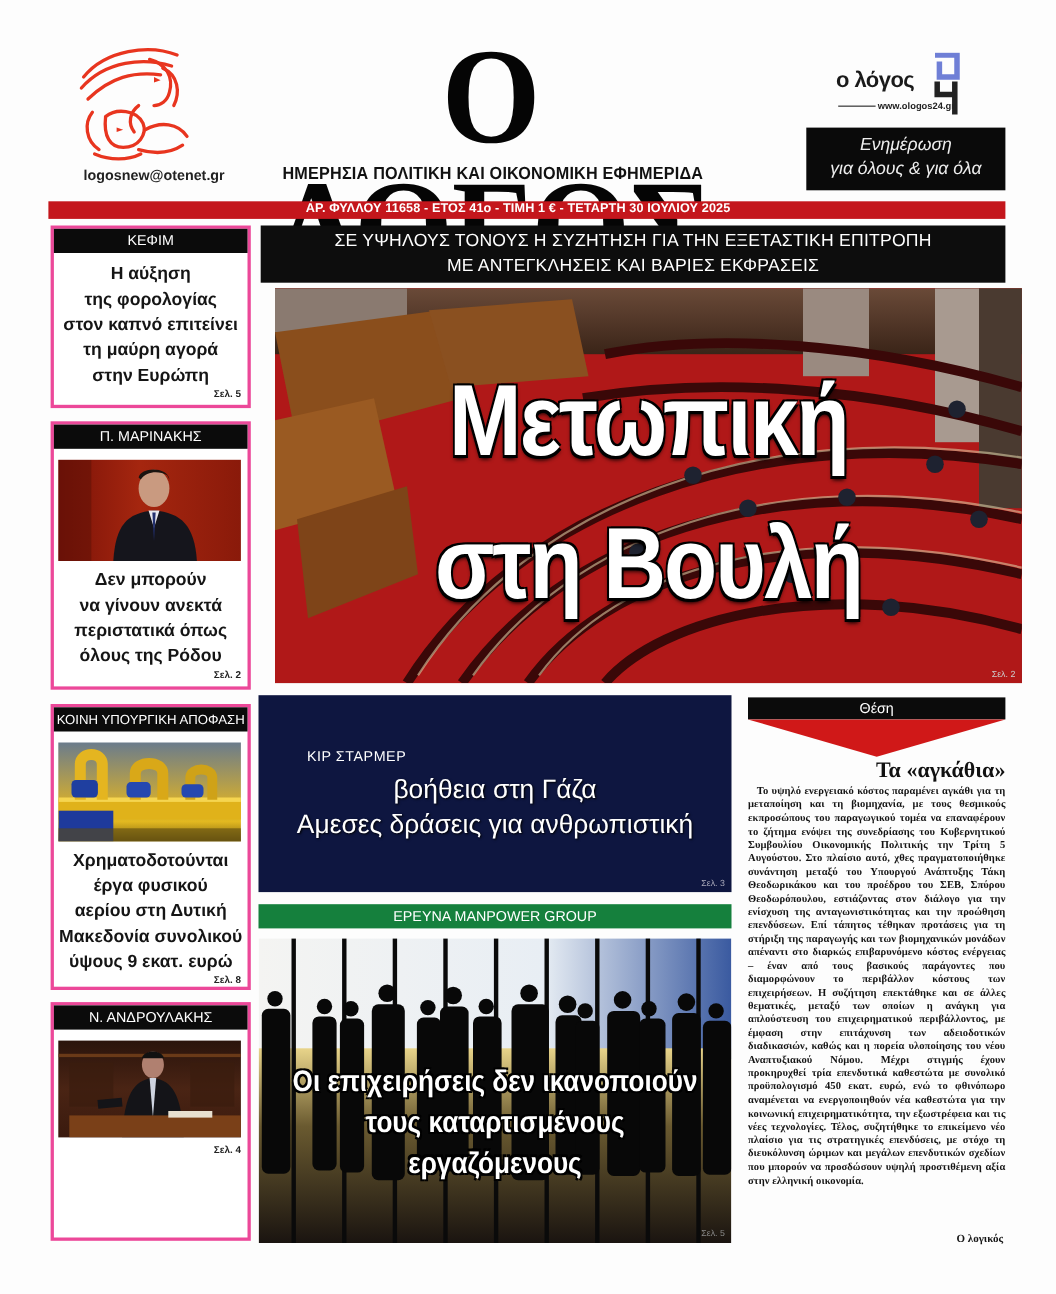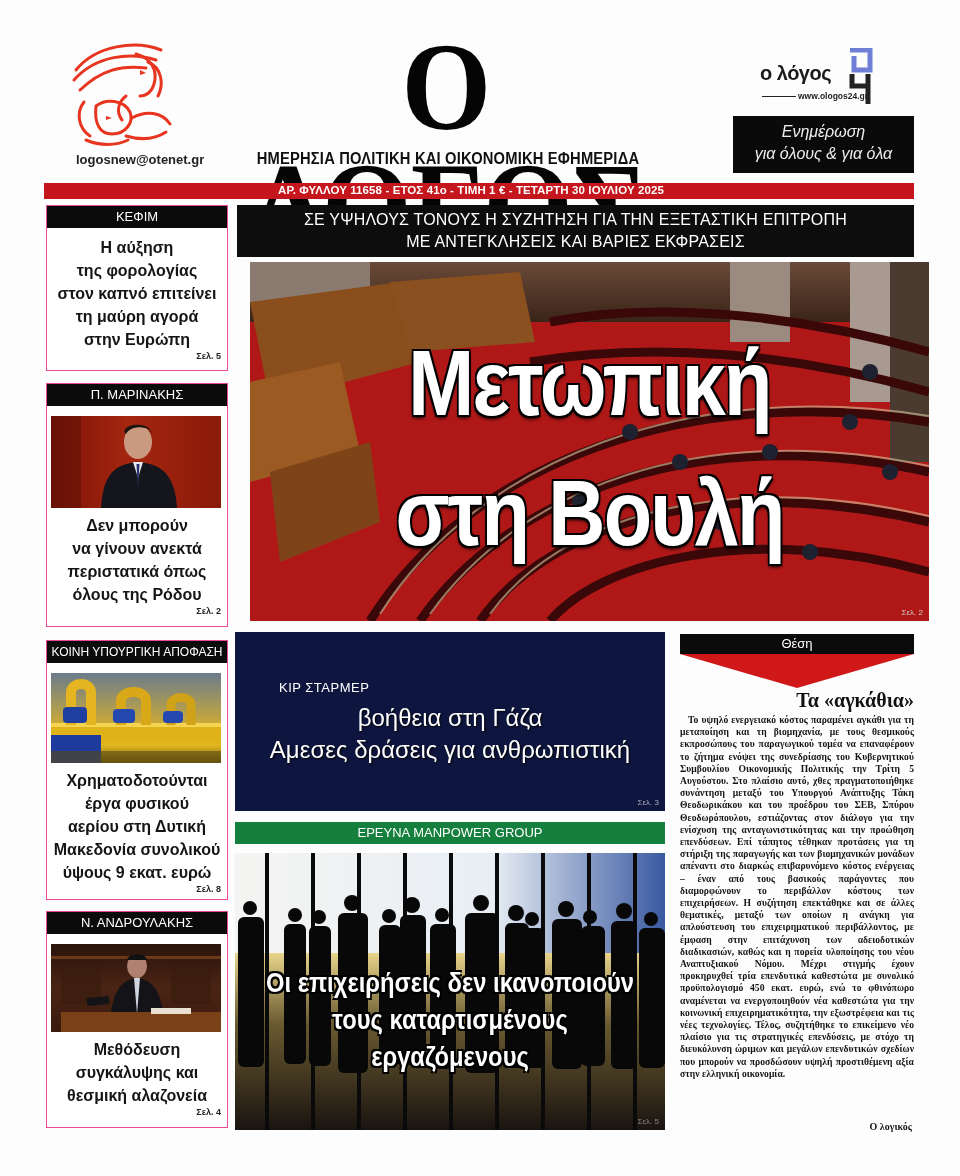--- a/index.html
+++ b/index.html
@@ -21,21 +21,21 @@
     .o24-mark { position: absolute; left: 88px; top: 0; width: 26px; height: 58px; }
     .o24-line { position: absolute; left: 2px; top: 48px; width: 34px; height: 1px; background: #222; }
     .o24-url { position: absolute; left: 38px; top: 43px; font-size: 8.5px; font-weight: bold; color: #222; }
     .slogan { left: 733px; top: 116px; width: 181px; height: 57px; background: #0a0a0a; color: #eee;
       font-style: italic; font-size: 16px; line-height: 22px; text-align: center; padding-top: 5px; }
 
     .redbar { left: 44px; top: 183px; width: 870px; height: 16px; background: #c4161c; }
     .redbar-text { position: absolute; left: 234px; top: 1px; color: #fff; font-weight: bold; font-size: 11.5px; white-space: nowrap; letter-spacing: 0.1px; }
 
     
-    .card { position: absolute; left: 46px; width: 182px; border: 1px solid #ec4899; background: #fff; }
+    .card { position: absolute; left: 46px; width: 182px; border: 3px solid #ec4899; background: #fff; }
     .card-head { background: #0b0b0b; color: #fff; text-align: center; font-size: 13px; height: 22px; line-height: 22px; white-space: nowrap; transform-origin: center; }
     .card-body { text-align: center; font-weight: bold; font-size: 16px; line-height: 23px; color: #151515; padding: 0 4px; }
     .card-page { text-align: right; font-weight: bold; font-size: 9px; padding-right: 6px; color: #222; }
     .card-photo { margin: 10px 6px 6px 4px; height: 92px; position: relative; overflow: hidden; }
 
     
     .kicker { left: 237px; top: 205px; width: 677px; height: 52px; background: #0d0d0d; color: #fff;
       text-align: center; font-size: 16px; line-height: 22px; padding-top: 4px; letter-spacing: 0.2px; }
     .hero { left: 250px; top: 262px; width: 679px; height: 359px; overflow: hidden; background: #8a1010; }
     .hero-title { position: absolute; left: 0; width: 679px; text-align: center; color: #fff; font-weight: bold;
@@ -173,25 +173,20 @@
       <rect x="10" y="20" width="40" height="40" fill="#3a1c0e" opacity="0.7"></rect>
       <rect x="120" y="20" width="40" height="40" fill="#3a1c0e" opacity="0.7"></rect>
       <ellipse cx="86" cy="22" rx="10" ry="12" fill="#b08070"></ellipse>
       <path d="M76 16 C78 8, 94 8, 96 16z" fill="#111"></path>
       <path d="M58 88 C60 50, 68 36, 86 34 C104 36, 112 50, 114 88z" fill="#141418"></path>
       <path d="M83 34 L86 70 L89 34z" fill="#cfd4e0"></path>
       <path d="M58 56 L36 58" stroke="#141418" stroke-width="8"></path>
       <rect x="10" y="68" width="160" height="20" fill="#7a4018"></rect>
       <rect x="100" y="64" width="40" height="6" fill="#e8e0d0"></rect>
     </svg>
-  </div>
-  <div class="card-body">
-    <div>Μεθόδευση</div>
-    <div>συγκάλυψης και</div>
-    <div>θεσμική αλαζονεία</div>
   </div>
   <div class="card-page">Σελ. 4</div>
 </div>
 
 <div class="abs kicker">
   <div>ΣΕ ΥΨΗΛΟΥΣ ΤΟΝΟΥΣ Η ΣΥΖΗΤΗΣΗ ΓΙΑ ΤΗΝ ΕΞΕΤΑΣΤΙΚΗ ΕΠΙΤΡΟΠΗ</div>
   <div>ΜΕ ΑΝΤΕΓΚΛΗΣΕΙΣ ΚΑΙ ΒΑΡΙΕΣ ΕΚΦΡΑΣΕΙΣ</div>
 </div>
 
 <div class="abs hero">

